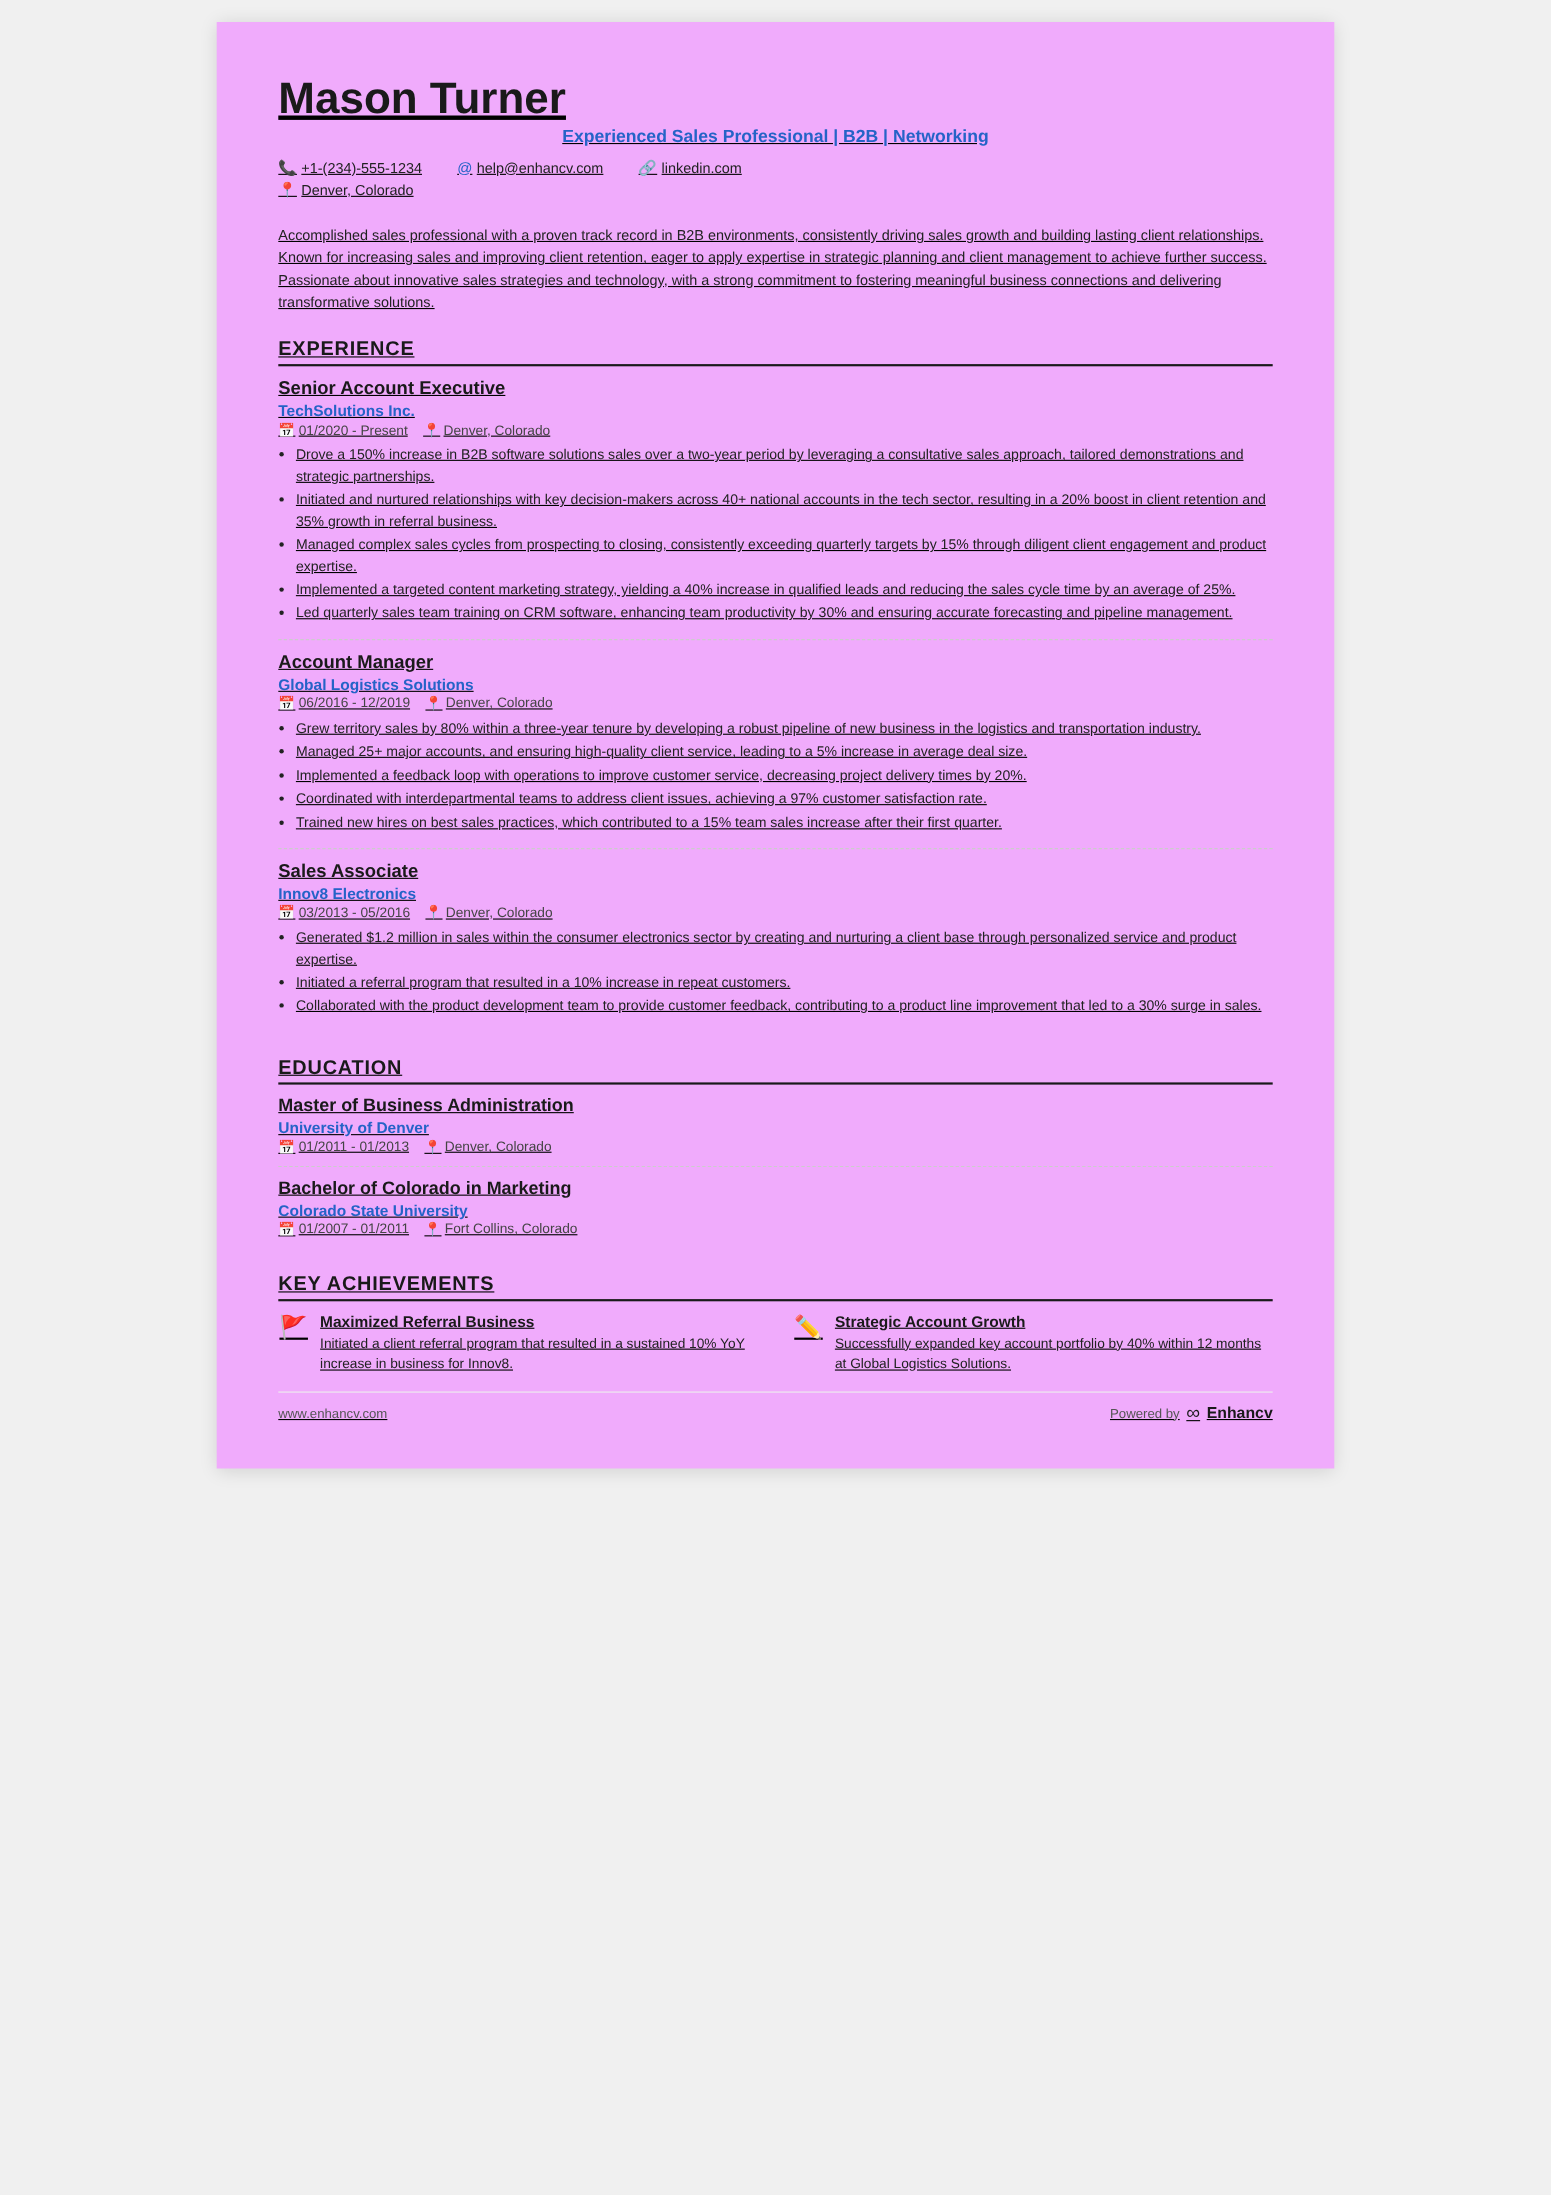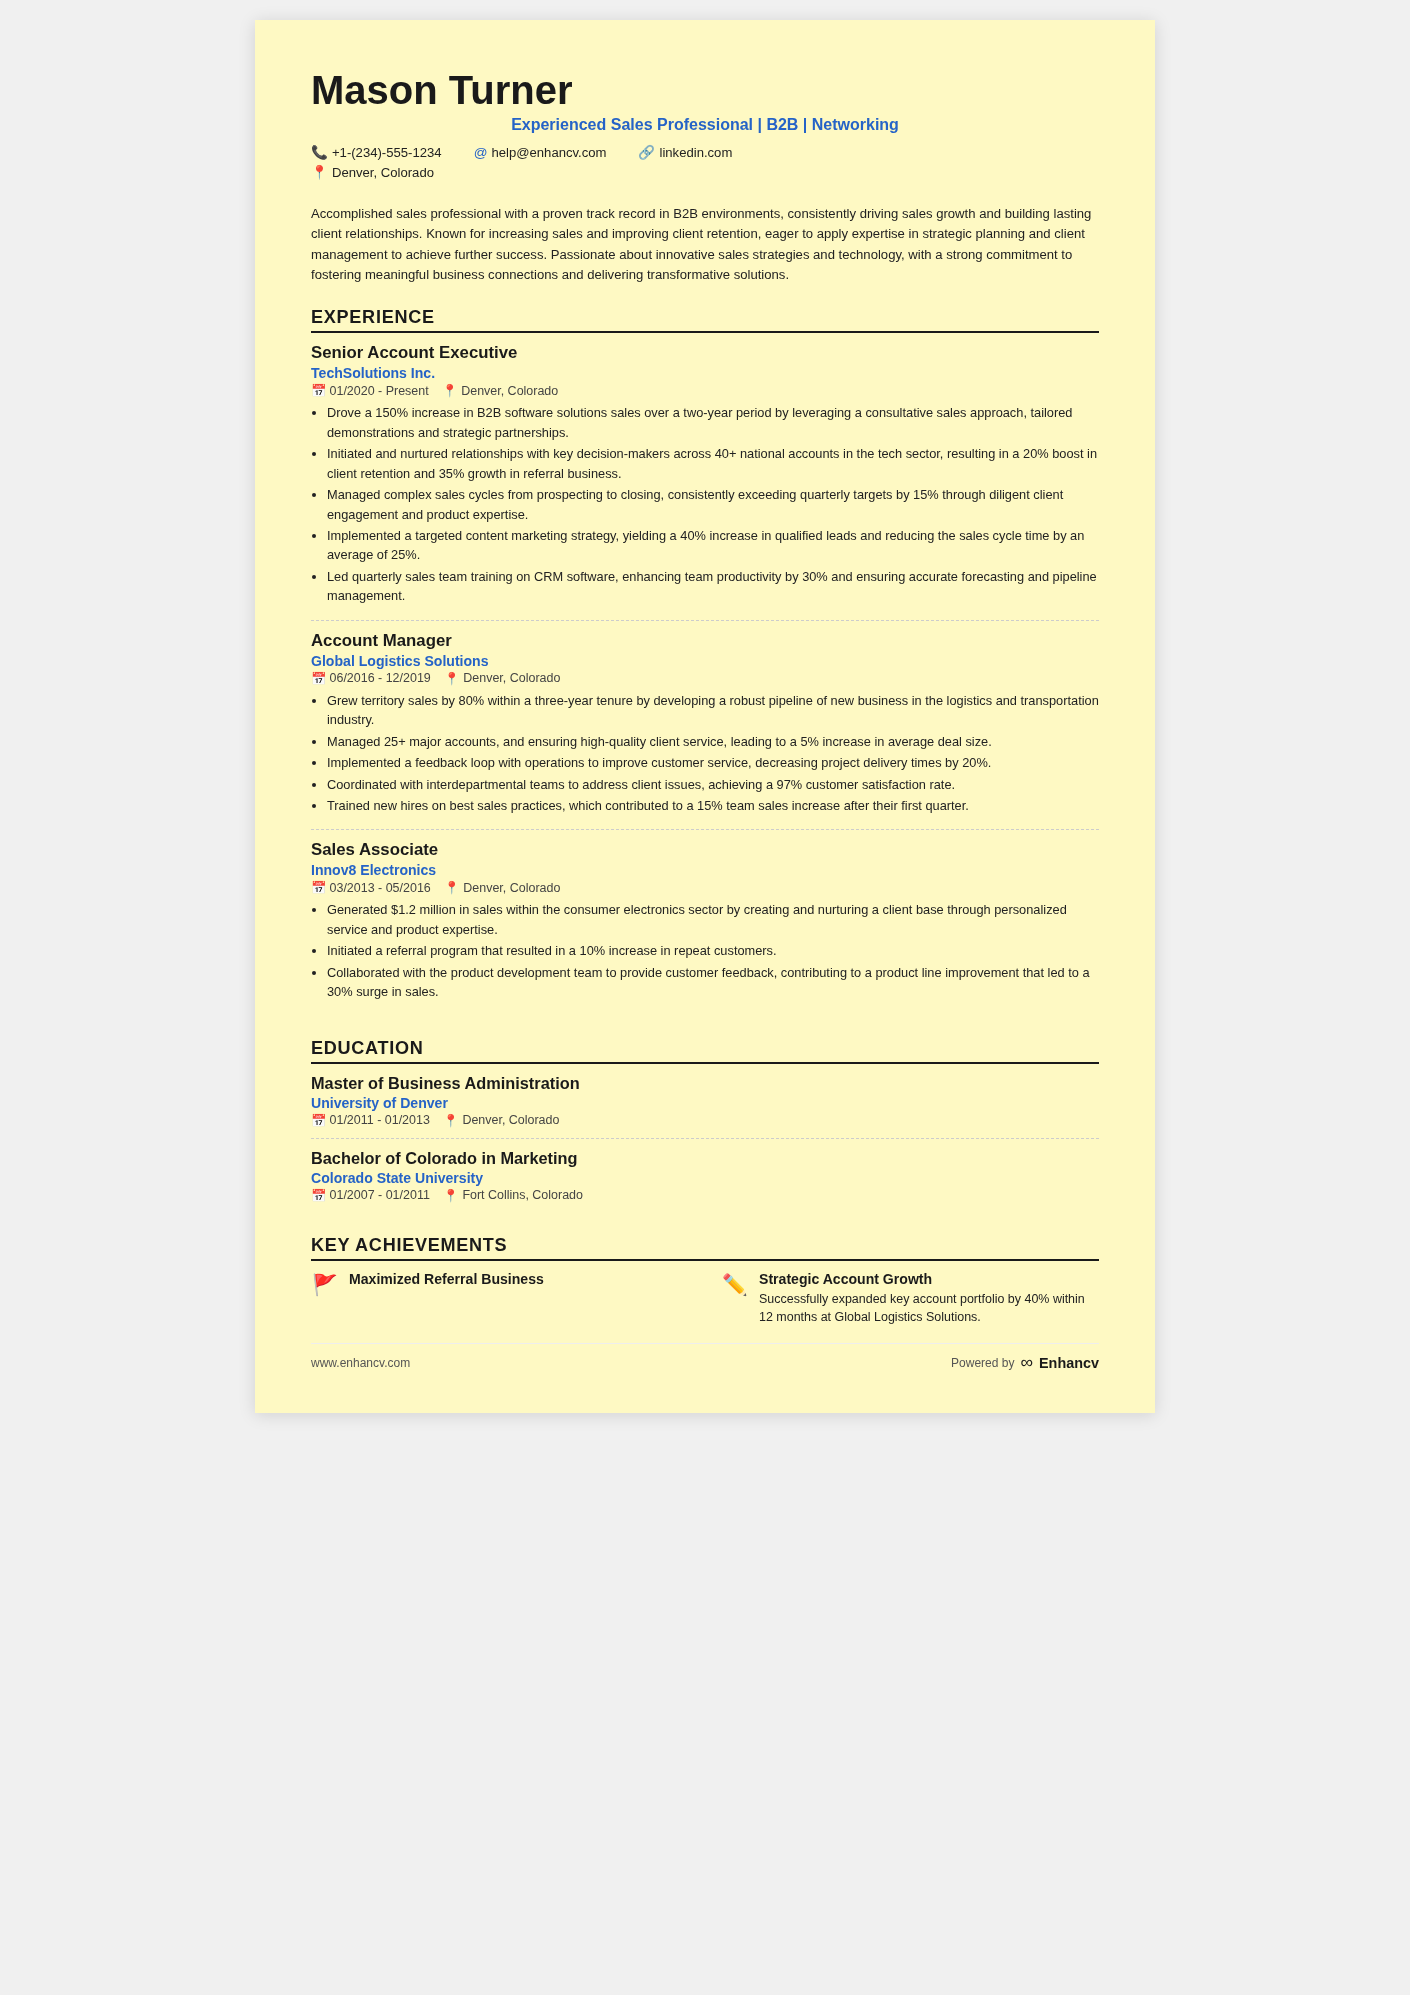--- a/index.html
+++ b/index.html
@@ -4,25 +4,26 @@
   <style>
     * { margin: 0; padding: 0; box-sizing: border-box; }
     body {
       font-family: 'Arial', sans-serif;
       background: #f0f0f0;
       display: flex;
       justify-content: center;
       padding: 20px;
     }
     .resume-page {
-      background: #fef9c3;
-      width: 900px;
+      background: #f0abfc;
+      width: 1016px;
       min-height: 1260px;
       padding: 48px 56px 40px 56px;
       box-shadow: 0 2px 16px rgba(0,0,0,0.13);
+      text-decoration: underline;
     }
     .header-name {
       font-size: 2.5rem;
       font-weight: 900;
       color: #1a1a1a;
       line-height: 1.1;
       margin-bottom: 4px;
     }
     .header-title {
       color: #2563c7;
@@ -331,20 +332,21 @@
   </div>
 
   <div class="section">
     <div class="section-title">KEY ACHIEVEMENTS</div>
     <div class="achievements-grid">
 
       <div class="achievement-item">
         <div class="achievement-icon">🚩</div>
         <div>
           <div class="achievement-title">Maximized Referral Business</div>
+          <div class="achievement-desc">Initiated a client referral program that resulted in a sustained 10% YoY increase in business for Innov8.</div>
         </div>
       </div>
 
       <div class="achievement-item">
         <div class="achievement-icon">✏️</div>
         <div>
           <div class="achievement-title">Strategic Account Growth</div>
           <div class="achievement-desc">Successfully expanded key account portfolio by 40% within 12 months at Global Logistics Solutions.</div>
         </div>
       </div>

